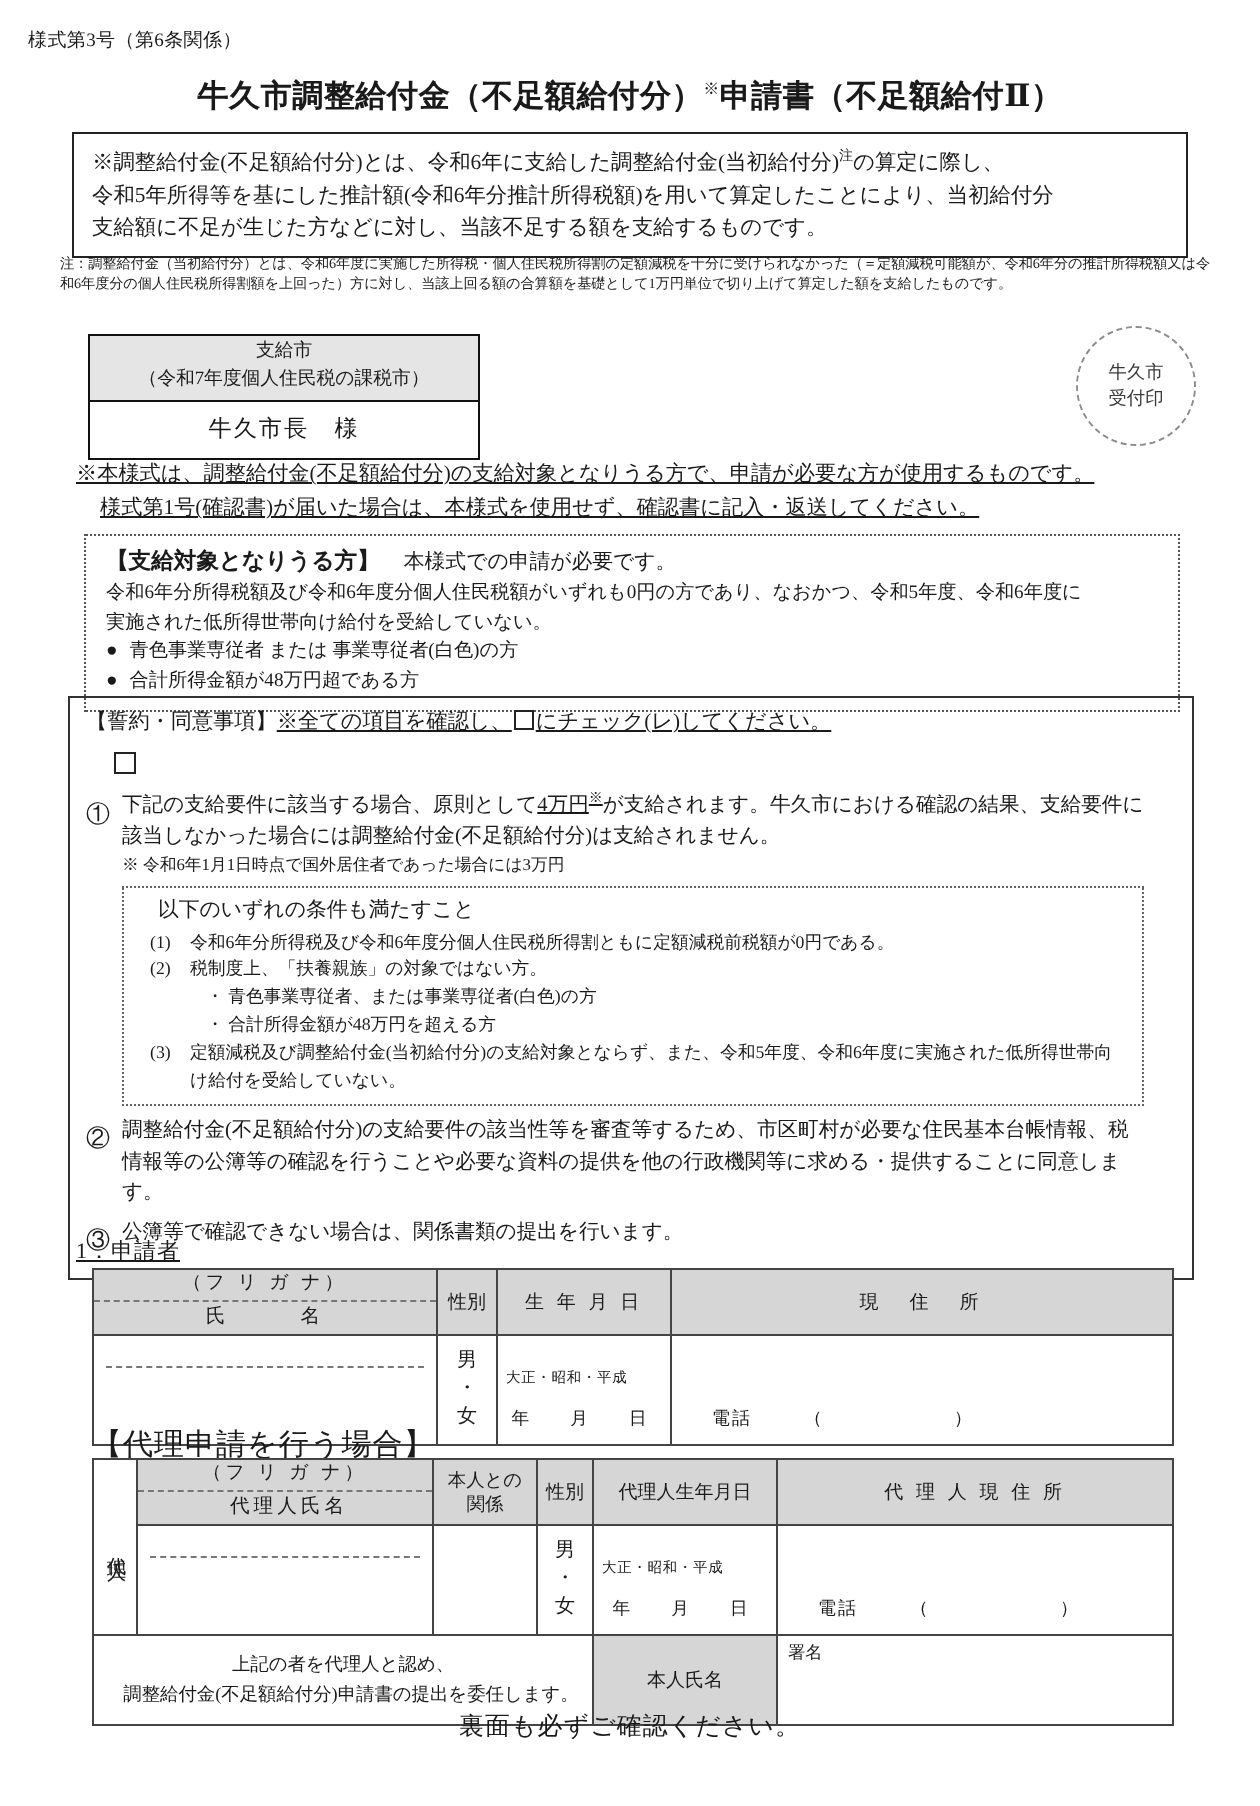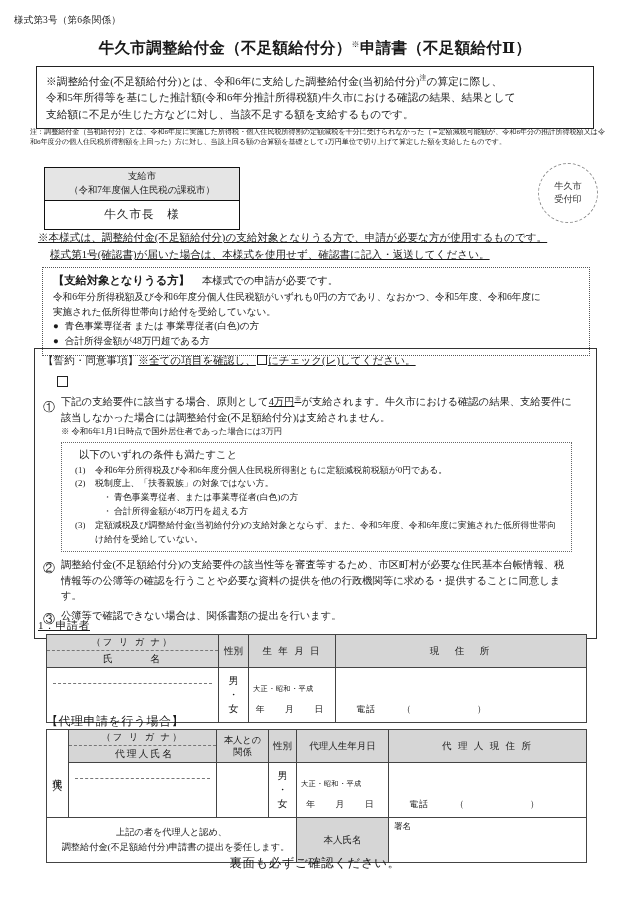--- a/index.html
+++ b/index.html
@@ -245,21 +245,21 @@
   .sec-head {
     position: absolute;
     font-size: 11px;
     text-decoration: underline;
     letter-spacing: 0.5px;
   }
   .sec-head.applicant { left: 38px; top: 618px; }
   .sec-head.proxy {
     left: 46px; top: 713px;
     text-decoration: none;
-    font-size: 12px;
+    font-size: 15px;
   }
 
   
   table.grid {
     position: absolute;
     border-collapse: collapse;
     table-layout: fixed;
     font-size: 9.5px;
   }
   table.grid td {
@@ -355,21 +355,21 @@
 <div class="page">
 
   <div class="form-no">様式第3号（第6条関係）</div>
 
   <div class="doc-title">
     <span>牛久市調整給付金（不足額給付分）</span><span class="sup">※</span><span>申請書（不足額給付Ⅱ）</span>
   </div>
 
   <div class="intro-box">
     <div><span>※調整給付金(不足額給付分)とは、令和6年に支給した調整給付金(当初給付分)</span><span class="sup">注</span><span>の算定に際し、</span></div>
-    <div>令和5年所得等を基にした推計額(令和6年分推計所得税額)牛久市における確認の結果、結果として</div>
+    <div>令和5年所得等を基にした推計額(令和6年分推計所得税額)を用いて算定したことにより、当初給付分</div>
     <div>支給額に不足が生じた方などに対し、当該不足する額を支給するものです。</div>
   </div>
 
   <div class="note">注：調整給付金（当初給付分）とは、令和6年度に実施した所得税・個人住民税所得割の定額減税を十分に受けられなかった（＝定額減税可能額が、令和6年分の推計所得税額又は令和6年度分の個人住民税所得割額を上回った）方に対し、当該上回る額の合算額を基礎として1万円単位で切り上げて算定した額を支給したものです。</div>
 
   <div class="payer-box">
     <div class="payer-head">
       <div>支給市</div>
       <div>（令和7年度個人住民税の課税市）</div>
     </div>

